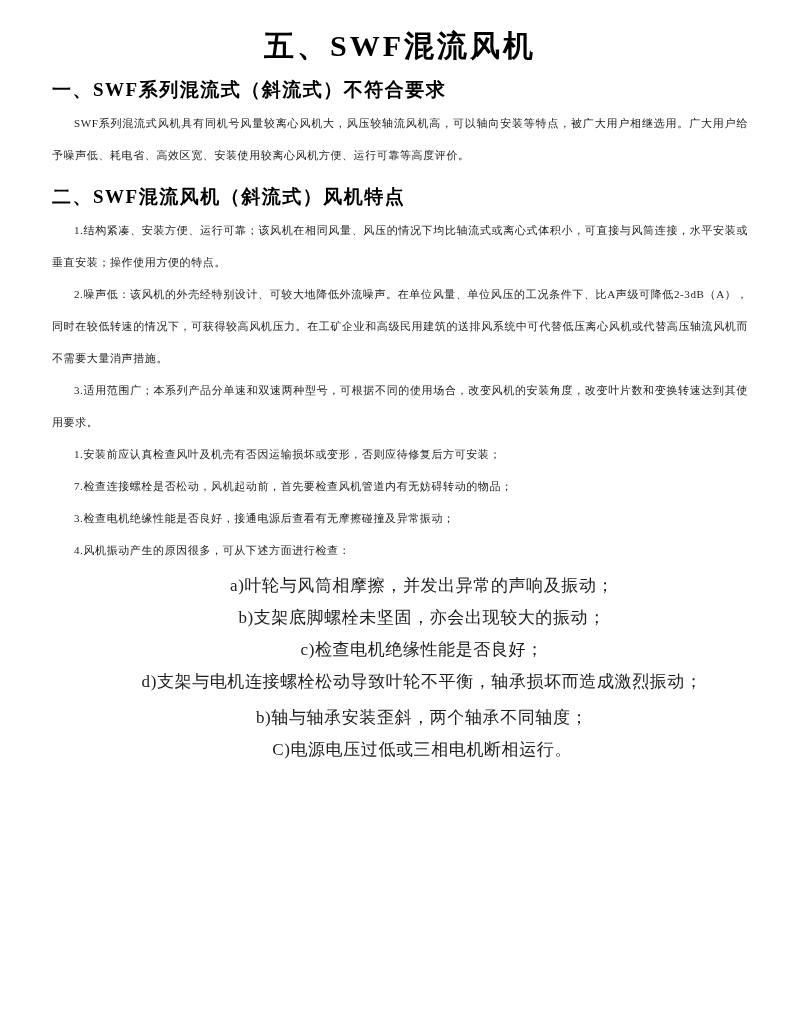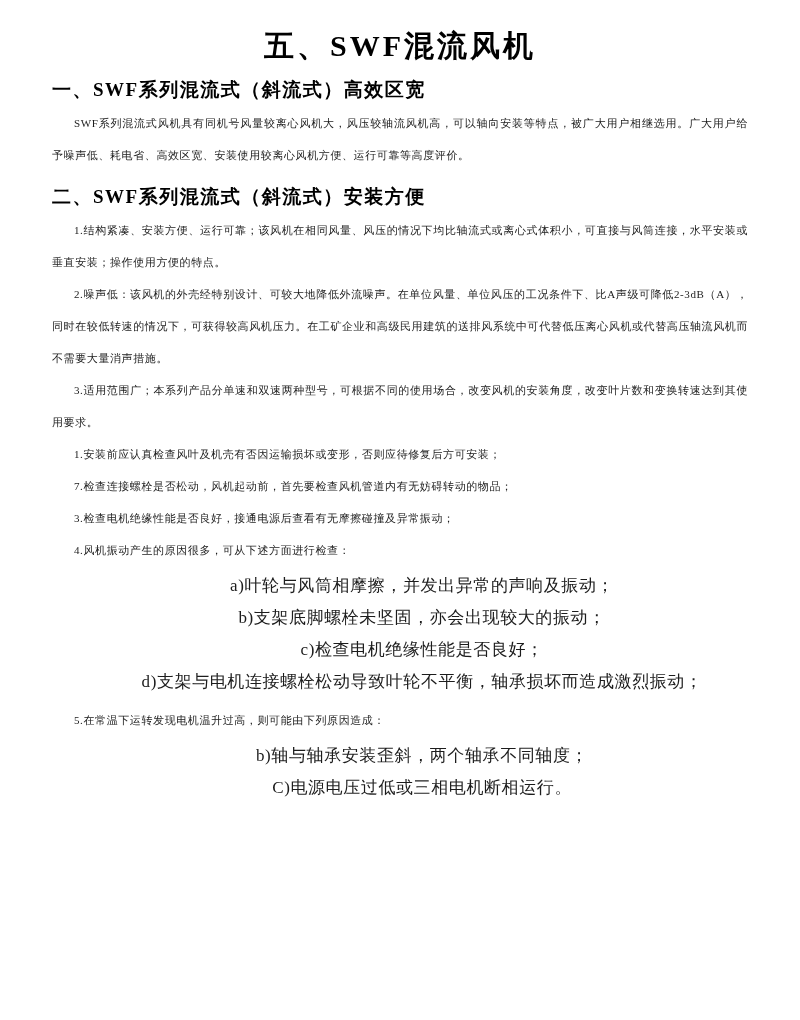--- a/index.html
+++ b/index.html
@@ -61,45 +61,44 @@
   }
 </style>
 </head>
 <body>
 
 <div class="page">
 
   <h1 class="doc-title">五、SWF混流风机</h1>
 
   <section>
-    <h2 class="section-heading">一、SWF系列混流式（斜流式）高效区宽</h2>
+    <h2 class="section-heading">一、SWF系列混流式（斜流式）不符合要求</h2>
     <p class="para">SWF系列混流式风机具有同机号风量较离心风机大，风压较轴流风机高，可以轴向安装等特点，被广大用户相继选用。广大用户给予噪声低、耗电省、高效区宽、安装使用较离心风机方便、运行可靠等高度评价。</p>
   </section>
 
   <section>
-    <h2 class="section-heading">二、SWF系列混流式（斜流式）安装方便</h2>
+    <h2 class="section-heading">二、SWF混流风机（斜流式）风机特点</h2>
     <p class="para">1.结构紧凑、安装方便、运行可靠；该风机在相同风量、风压的情况下均比轴流式或离心式体积小，可直接与风筒连接，水平安装或垂直安装；操作使用方便的特点。</p>
     <p class="para">2.噪声低：该风机的外壳经特别设计、可较大地降低外流噪声。在单位风量、单位风压的工况条件下、比A声级可降低2-3dB（A），同时在较低转速的情况下，可获得较高风机压力。在工矿企业和高级民用建筑的送排风系统中可代替低压离心风机或代替高压轴流风机而不需要大量消声措施。</p>
     <p class="para">3.适用范围广；本系列产品分单速和双速两种型号，可根据不同的使用场合，改变风机的安装角度，改变叶片数和变换转速达到其使用要求。</p>
   </section>
 
   <section>
     <p class="para">1.安装前应认真检查风叶及机壳有否因运输损坏或变形，否则应待修复后方可安装；</p>
     <p class="para">7.检查连接螺栓是否松动，风机起动前，首先要检查风机管道内有无妨碍转动的物品；</p>
     <p class="para">3.检查电机绝缘性能是否良好，接通电源后查看有无摩擦碰撞及异常振动；</p>
     <p class="para">4.风机振动产生的原因很多，可从下述方面进行检查：</p>
 
     <div class="sublist">
       <p class="sub-item">a)叶轮与风筒相摩擦，并发出异常的声响及振动；</p>
       <p class="sub-item">b)支架底脚螺栓未坚固，亦会出现较大的振动；</p>
       <p class="sub-item">c)检查电机绝缘性能是否良好；</p>
       <p class="sub-item">d)支架与电机连接螺栓松动导致叶轮不平衡，轴承损坏而造成激烈振动；</p>
     </div>
 
-    <p class="para gap-top">5.在常温下运转发现电机温升过高，则可能由下列原因造成：</p>
 
     <div class="sublist">
       <p class="sub-item">b)轴与轴承安装歪斜，两个轴承不同轴度；</p>
       <p class="sub-item">C)电源电压过低或三相电机断相运行。</p>
     </div>
   </section>
 
 </div>
 
 </body></html>

